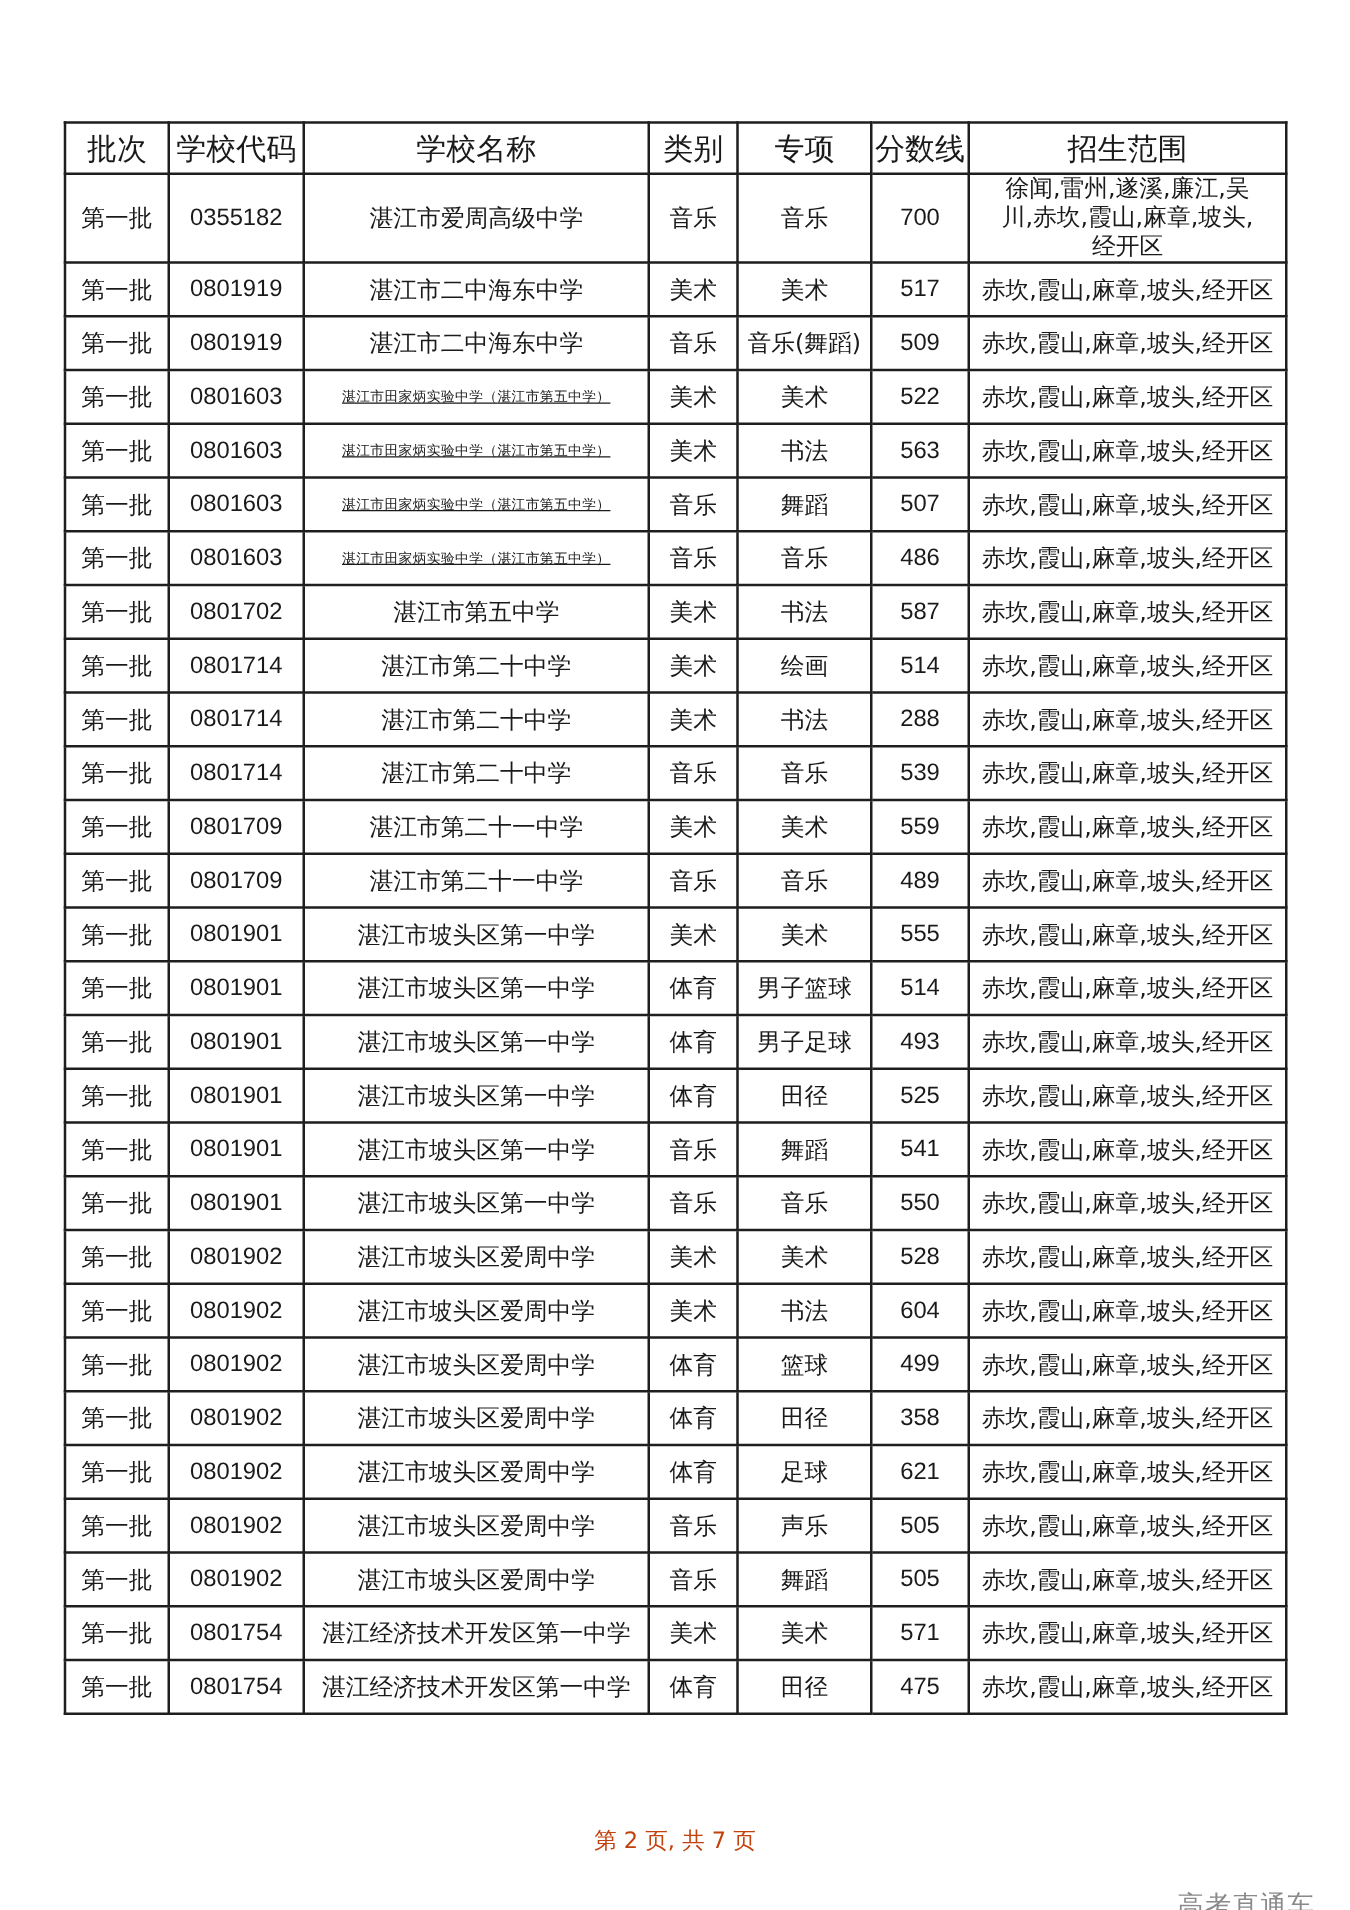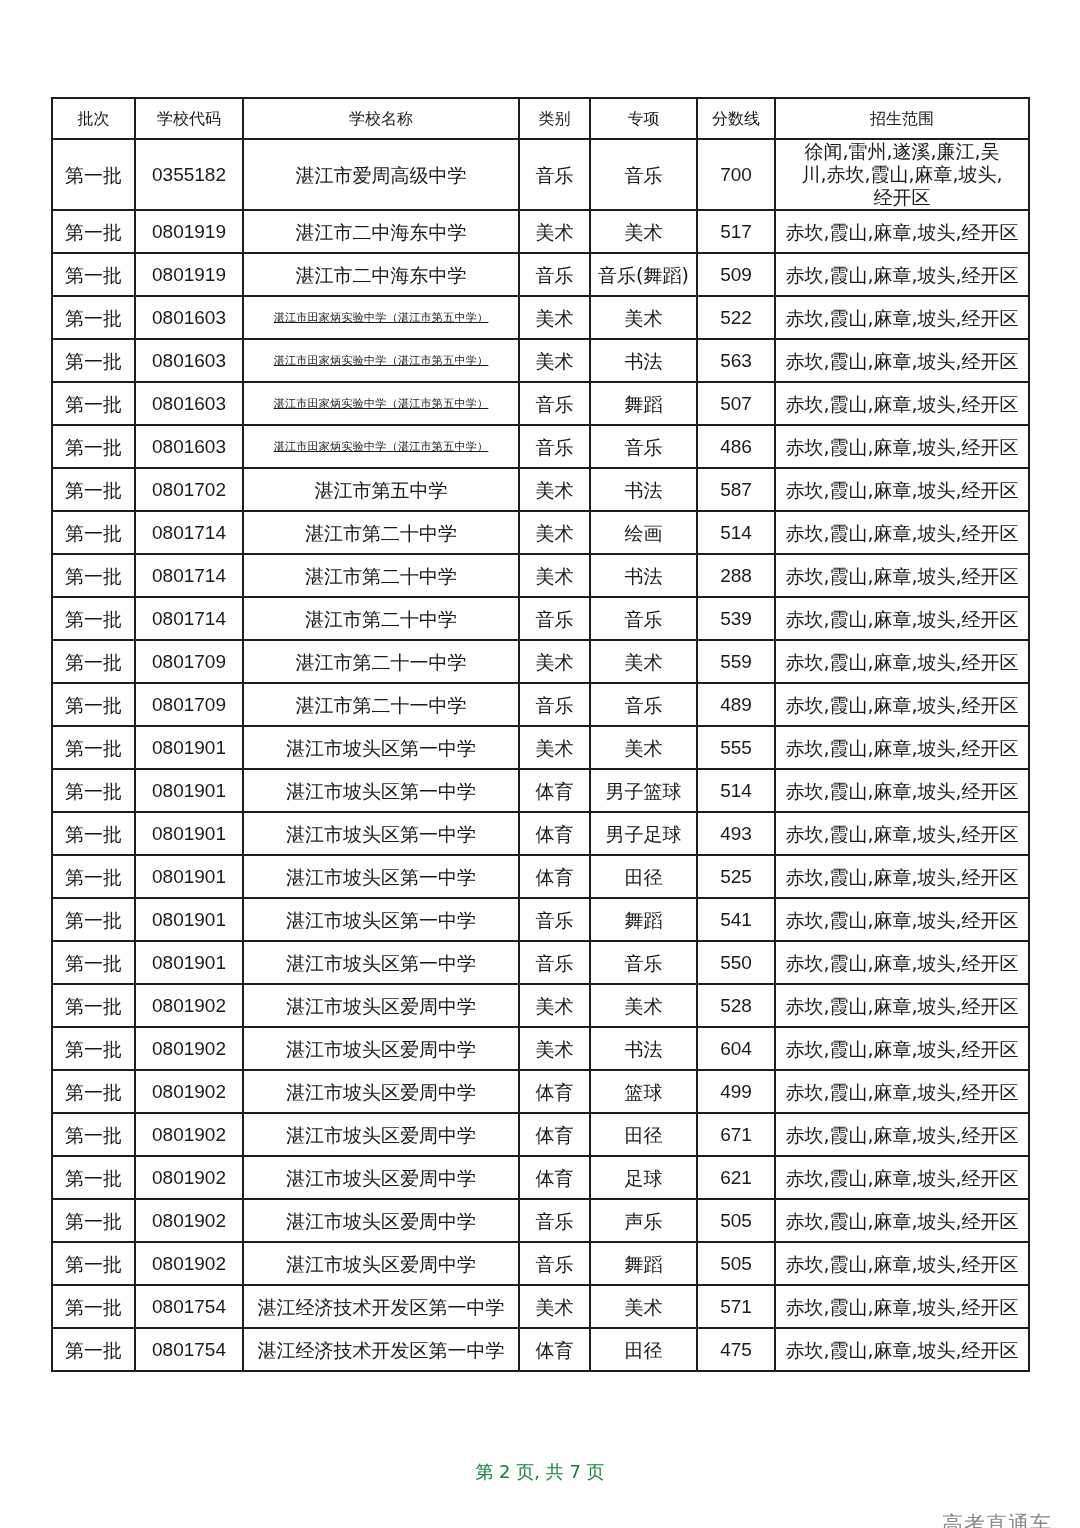--- a/index.html
+++ b/index.html
@@ -2,30 +2,30 @@
 <html><head>
   <meta charset="utf-8">
   <style>
     html, body { margin: 0; padding: 0; background: #ffffff; }
     body { width: 1080px; height: 1528px; position: relative; overflow: hidden;
            font-family: "DejaVu Sans", "Liberation Sans", sans-serif; color: #1a1a1a; }
     .sheet { position: absolute; left: 51px; top: 97px; }
     table { border-collapse: collapse; table-layout: fixed; width: 977px; }
     th, td { border: 2px solid #1e1e1e; text-align: center; vertical-align: middle;
              padding: 0 2px; font-size: 19px; line-height: 22px; overflow: hidden; white-space: nowrap; }
-    th { height: 39px; font-weight: normal; font-size: 16px; }
+    th { height: 39px; font-weight: normal; font-size: 24px; }
     td { height: 41px; }
     tr.tall td { height: 51px; }
     td.scope.wrap { white-space: normal; line-height: 23px; font-size: 19px; padding: 0 17px; }
     td.name.small { font-size: 11px; letter-spacing: 0.3px; text-decoration: underline; }
     td.code, td.score { font-family: "Liberation Sans", sans-serif; font-size: 19px; }
     col.c-batch { width: 83px; } col.c-code { width: 108px; } col.c-name { width: 276px; }
     col.c-cat { width: 71px; } col.c-spec { width: 107px; } col.c-score { width: 78px; } col.c-scope { width: 254px; }
     .page-footer { position: absolute; top: 1460px; left: 0; width: 1080px; text-align: center;
-                   font-size: 18px; color: #15803d; }
+                   font-size: 18px; color: #c2410c; }
     .watermark { position: absolute; top: 1510px; right: 28px; font-size: 21px; color: #8a8a8a; letter-spacing: 1px; }
   </style>
 </head>
 <body>
 
 <div class="sheet">
   <table>
     <colgroup>
       <col class="c-batch">
         <col class="c-code">
@@ -244,21 +244,21 @@
           <td class="spec">篮球</td>
           <td class="score">499</td>
           <td class="scope">赤坎,霞山,麻章,坡头,经开区</td>
         </tr>
         <tr>
           <td class="batch">第一批</td>
           <td class="code">0801902</td>
           <td class="name">湛江市坡头区爱周中学</td>
           <td class="cat">体育</td>
           <td class="spec">田径</td>
-          <td class="score">671</td>
+          <td class="score">358</td>
           <td class="scope">赤坎,霞山,麻章,坡头,经开区</td>
         </tr>
         <tr>
           <td class="batch">第一批</td>
           <td class="code">0801902</td>
           <td class="name">湛江市坡头区爱周中学</td>
           <td class="cat">体育</td>
           <td class="spec">足球</td>
           <td class="score">621</td>
           <td class="scope">赤坎,霞山,麻章,坡头,经开区</td>

